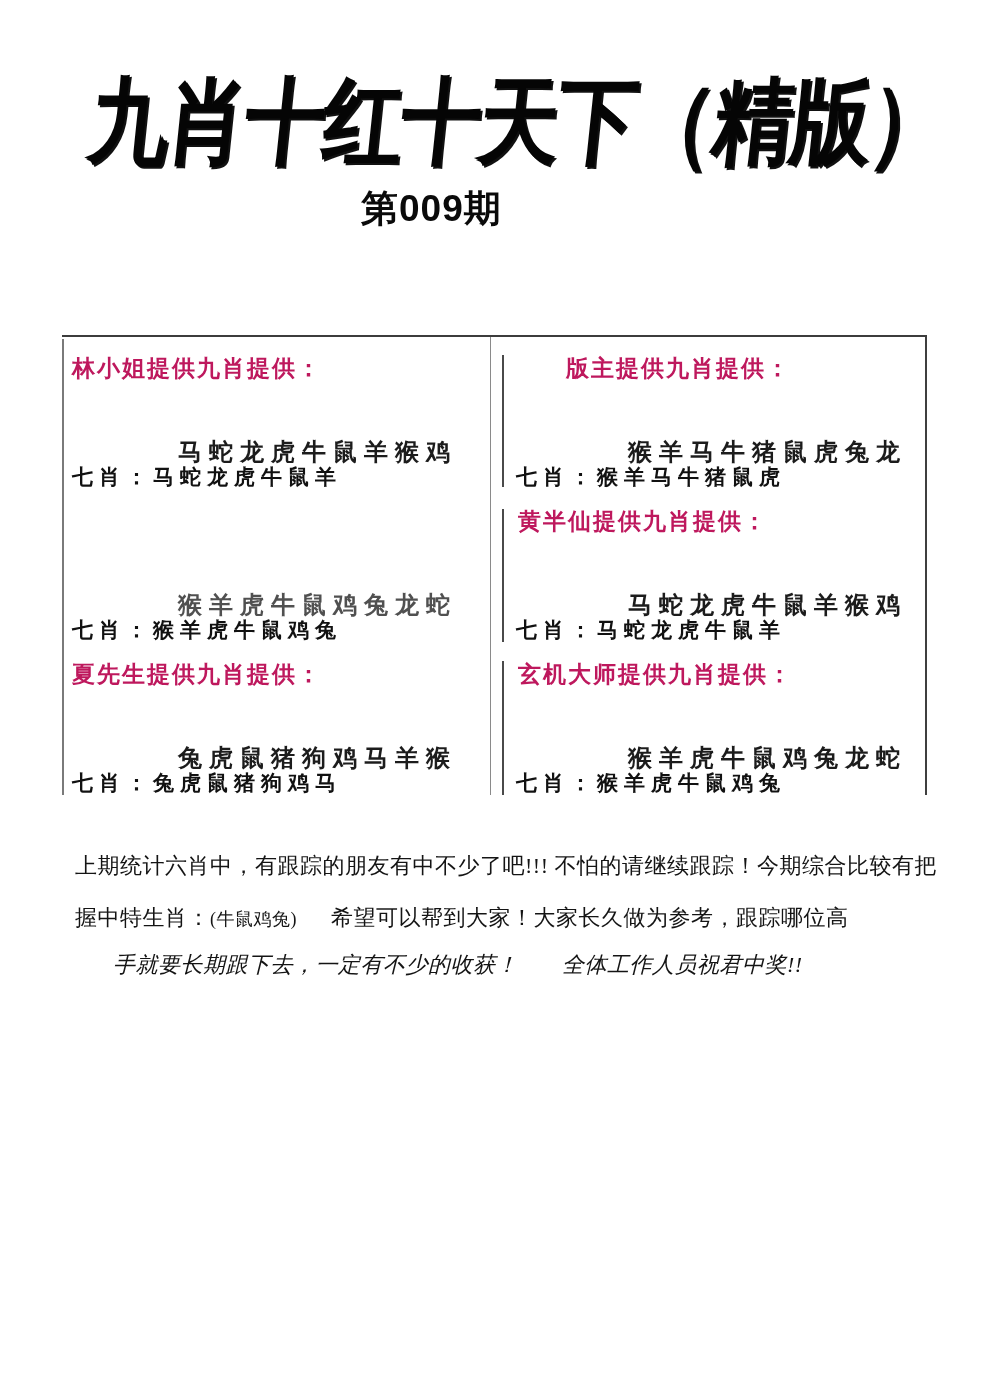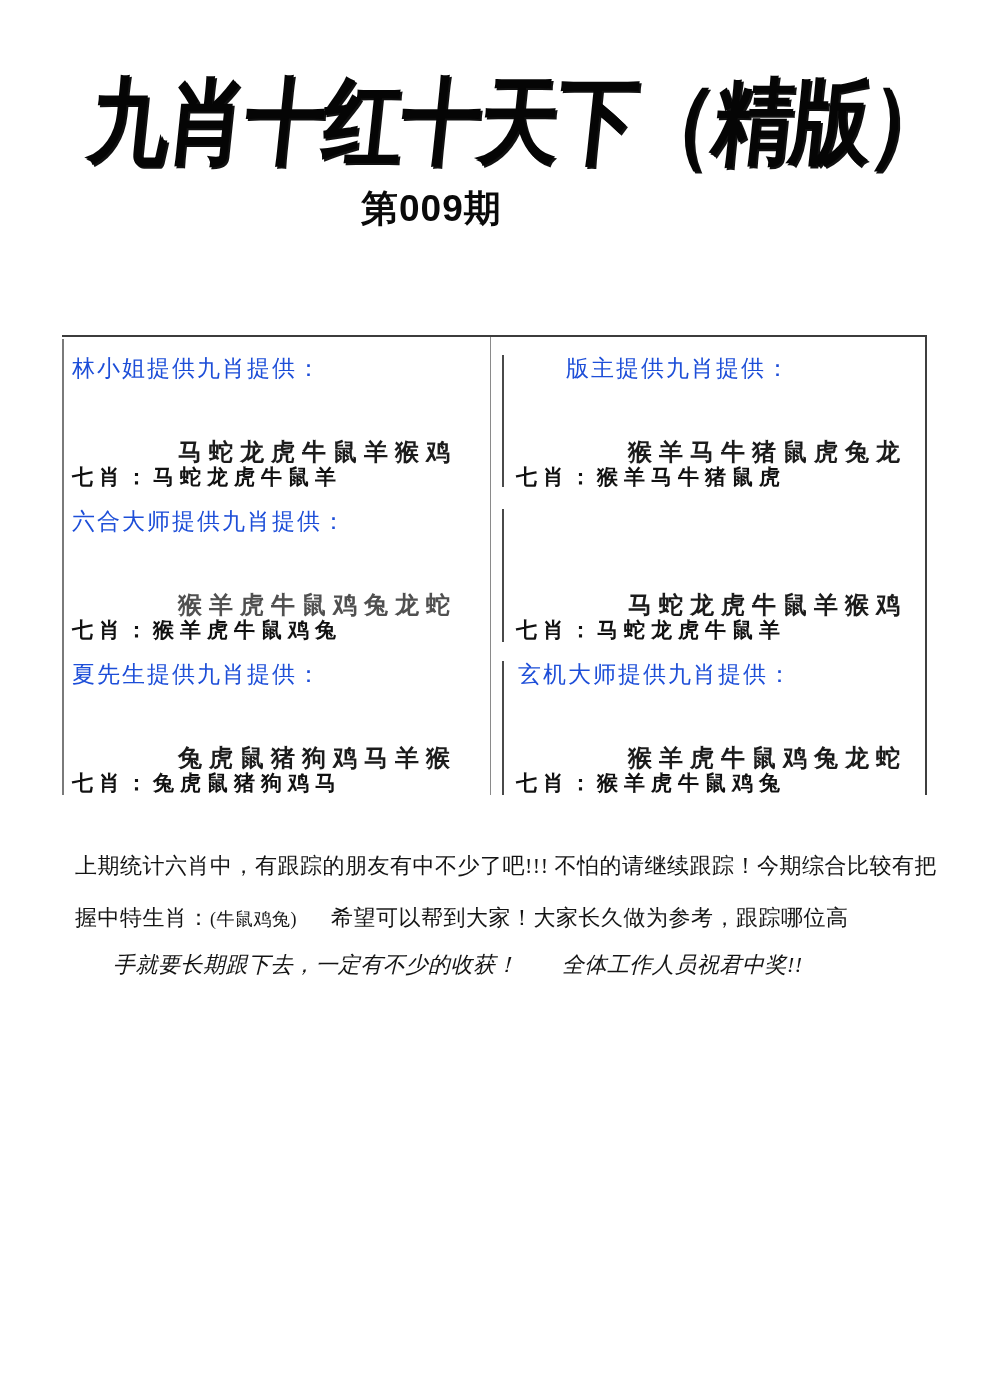--- a/index.html
+++ b/index.html
@@ -53,21 +53,21 @@
 
   .cell { position: absolute; width: 420px; height: 153px; }
   .cell.c-l { left: 4px; }
   .cell.c-r { left: 446px; width: 413px; }
   .cell.r0 { top: 0; }
   .cell.r1 { top: 153px; }
   .cell.r2 { top: 306px; }
 
   .provider {
     position: absolute; top: 16px; left: 6px;
-    font-size: 23px; font-weight: 400; color: #1d4ed8;
+    font-size: 23px; font-weight: 700; color: #be185d;
     letter-spacing: 2px; white-space: nowrap;
   }
   .cell.c-r .provider { left: 10px; }
   .cell.c-r.r0 .provider { left: 58px; }
 
   .nine {
     position: absolute; top: 99px; left: 84px;
     font-size: 24px; font-weight: 700; color: #1c1c1c;
     letter-spacing: 7px; white-space: nowrap; margin-left: 28px;
   }
@@ -113,26 +113,26 @@
       <div class="seven">七肖：马蛇龙虎牛鼠羊</div>
     </div>
 
     <div class="cell c-r r0">
       <div class="provider">版主提供九肖提供：</div>
       <div class="nine">猴羊马牛猪鼠虎兔龙</div>
       <div class="seven">七肖：猴羊马牛猪鼠虎</div>
     </div>
 
     <div class="cell c-l r1 faint">
-      <div class="provider">六合大师提供九肖提供：</div>
       <div class="nine">猴羊虎牛鼠鸡兔龙蛇</div>
       <div class="seven">七肖：猴羊虎牛鼠鸡兔</div>
     </div>
 
     <div class="cell c-r r1">
+      <div class="provider">黄半仙提供九肖提供：</div>
       <div class="nine">马蛇龙虎牛鼠羊猴鸡</div>
       <div class="seven">七肖：马蛇龙虎牛鼠羊</div>
     </div>
 
     <div class="cell c-l r2">
       <div class="provider">夏先生提供九肖提供：</div>
       <div class="nine">兔虎鼠猪狗鸡马羊猴</div>
       <div class="seven">七肖：兔虎鼠猪狗鸡马</div>
     </div>
 

